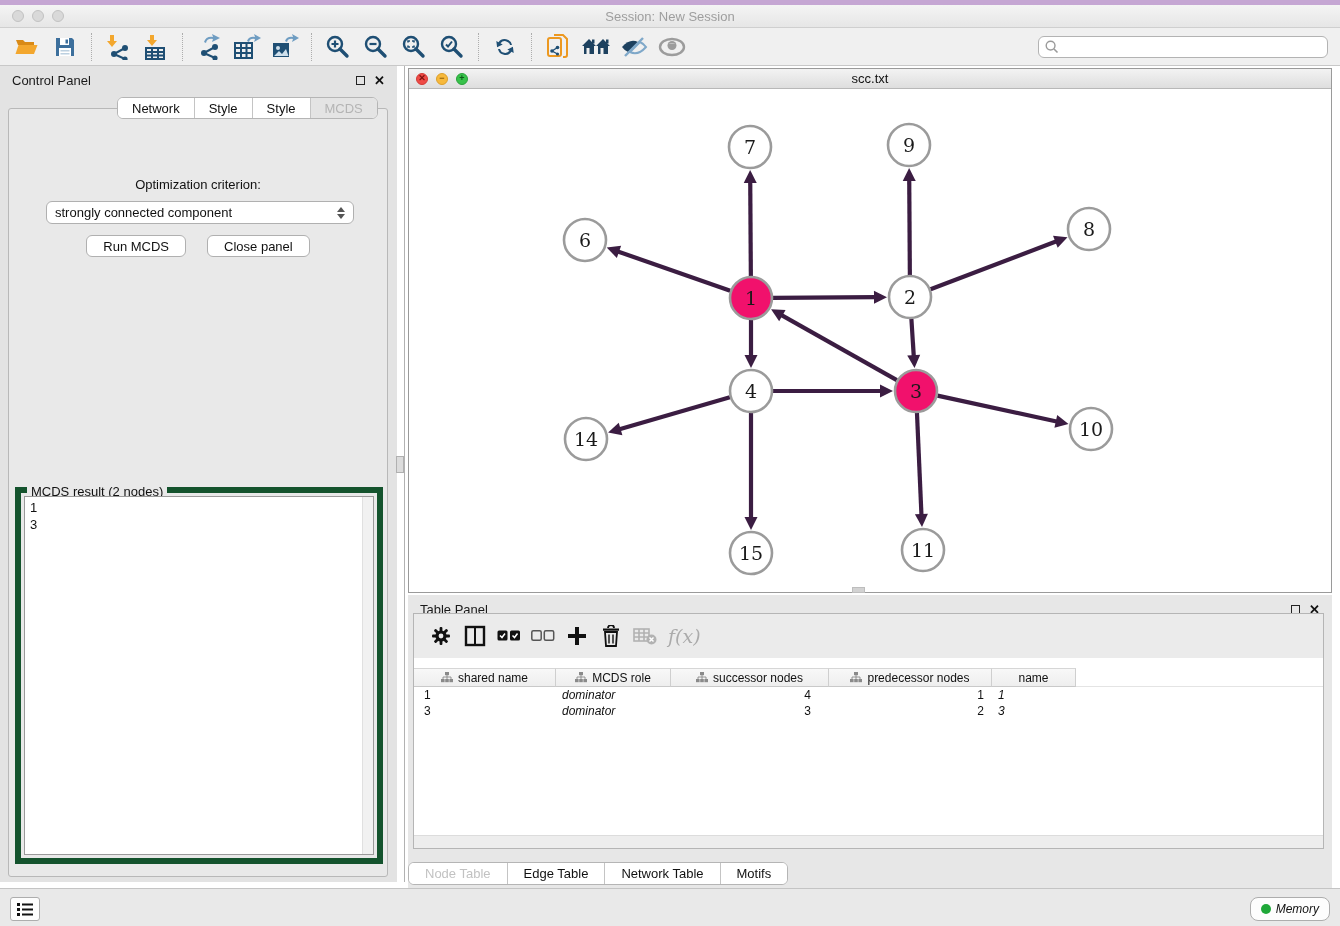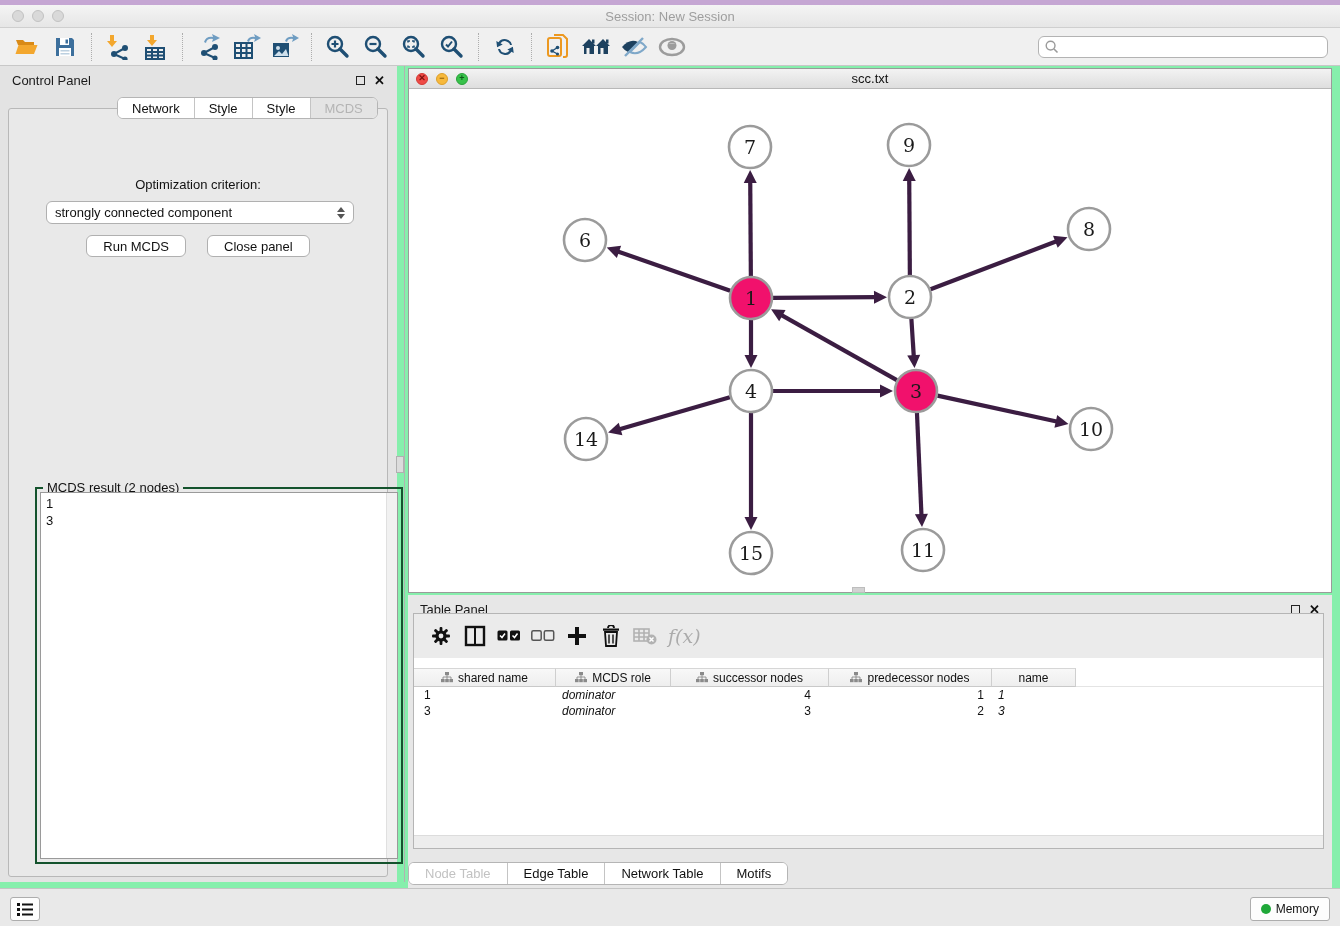--- a/index.html
+++ b/index.html
@@ -1,18 +1,18 @@
 <!DOCTYPE html>
 <html><head>
 <meta charset="utf-8">
 <style>
   * { margin:0; padding:0; box-sizing:border-box; }
   html,body { width:1340px; height:926px; }
   body { font-family:"Liberation Sans", sans-serif; background:#e7e7e7; overflow:hidden; }
-  #app { position:relative; width:1340px; height:926px; background:#86efac; }
+  #app { position:relative; width:1340px; height:926px; background:#ffffff; }
 
   
   .purple-strip { position:absolute; left:0; top:0; width:1340px; height:5px; background:#c5a6d3; }
   .titlebar { position:absolute; left:0; top:5px; width:1340px; height:23px;
               background:linear-gradient(#f4f4f4,#e6e6e6); border-bottom:1px solid #cfcfcf;
               display:flex; align-items:center; }
   .traffic { display:flex; gap:8px; margin-left:12px; }
   .light { width:12px; height:12px; border-radius:50%; background:#d9d9d9; border:1px solid #c2c2c2;
            display:flex; align-items:center; justify-content:center; font-size:8px; line-height:8px; }
   .titlebar-text { position:absolute; left:0; right:0; text-align:center; color:#9e9e9e; font-size:13px; }
@@ -48,21 +48,21 @@
                border:1px solid #b0b0b0; border-radius:6px; display:flex; align-items:center;
                padding:0 8px; font-size:13px; color:#111; }
   .spinners { margin-left:auto; display:flex; flex-direction:column; gap:2px; align-items:center; }
   .tri-up { width:0; height:0; border-left:4px solid transparent; border-right:4px solid transparent; border-bottom:5px solid #555; }
   .tri-dn { width:0; height:0; border-left:4px solid transparent; border-right:4px solid transparent; border-top:5px solid #555; }
   .cp-buttons { position:absolute; left:0; width:100%; top:126px; display:flex; justify-content:center; gap:21px; }
   .btn { height:22px; background:#fff; border:1px solid #b0b0b0; border-radius:6px; font-size:13px;
          color:#111; display:flex; align-items:center; justify-content:center; padding:0 16px; }
 
   .result-group { position:absolute; left:6px; top:378px; width:368px; height:377px;
-                  border:2px solid #14532d;margin-left:20px; }
+                  border:6px solid #14532d; }
   .result-legend { position:absolute; left:6px; top:-9px; background:#e9e9e9; padding:0 4px; font-size:13px; color:#111; }
   .result-area { position:absolute; left:3px; top:3px; right:3px; bottom:3px; background:#fff;
                  border:1px solid #9a9a9a; font-size:13px; color:#111; line-height:17px; padding:2px 5px; }
   .result-scroll { position:absolute; right:0; top:0; bottom:0; width:11px; background:#f1f1f1; border-left:1px solid #e0e0e0; }
 
   
   .v-divider { position:absolute; left:404px; top:66px; width:1px; height:816px; background:#b2b2b2; }
   .v-handle { position:absolute; left:396px; top:456px; width:8px; height:17px; background:#dcdcdc; border:1px solid #b0b0b0; }
   .h-handle { position:absolute; left:852px; top:587px; width:13px; height:6px; background:#d2d2d2; border:1px solid #bdbdbd; }
 
@@ -108,21 +108,21 @@
              color:#111; background:#fff; border-right:1px solid #c4c4c4; }
   .seg-tab:last-child { border-right:none; }
   .seg-tab.dimmed { color:#c2c2c2; }
 
   
   .statusbar { position:absolute; left:0; top:888px; width:1340px; height:38px; background:#e9e9e9;
                border-top:1px solid #c4c4c4; }
   .list-btn { position:absolute; left:10px; top:8px; width:30px; height:24px; background:#fdfdfd;
               border:1px solid #adadad; border-radius:3px; display:flex; align-items:center; justify-content:center; }
   .memory-btn { position:absolute; right:10px; top:8px; height:24px; background:#fdfdfd; border:1px solid #adadad;
-                border-radius:3px; display:flex; align-items:center; gap:5px; padding:0 10px; font-size:12px; color:#111; }
+                border-radius:8px; display:flex; align-items:center; gap:5px; padding:0 10px; font-size:12px; color:#111;font-style:italic; }
   .mem-dot { width:10px; height:10px; border-radius:50%; background:#1fa839; }
 </style>
 </head>
 <body>
 
 <div id="app">
 
   <div class="purple-strip"></div>
   <div class="titlebar">
     <div class="traffic">

